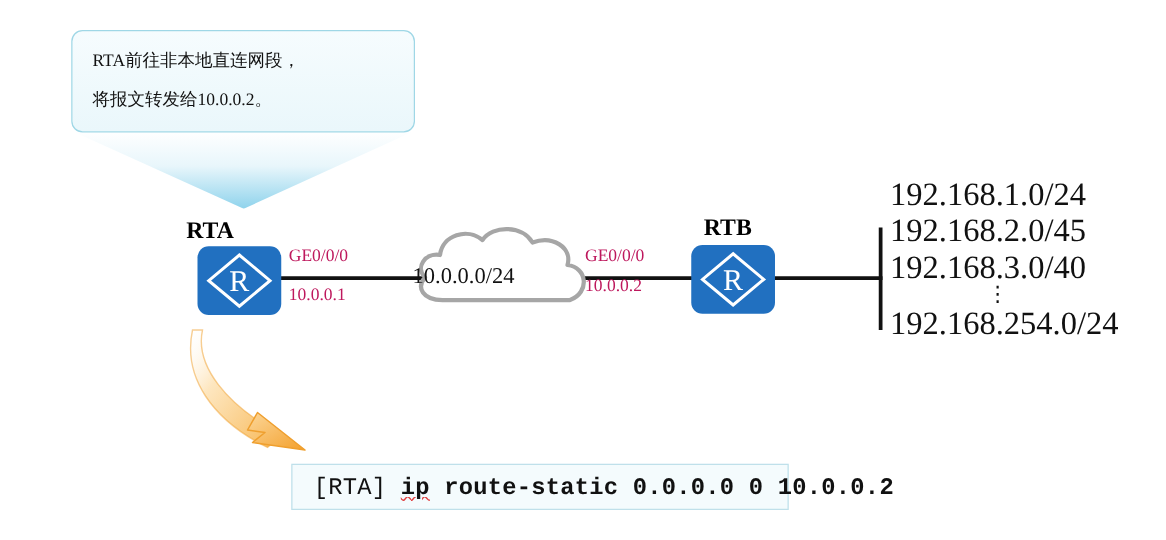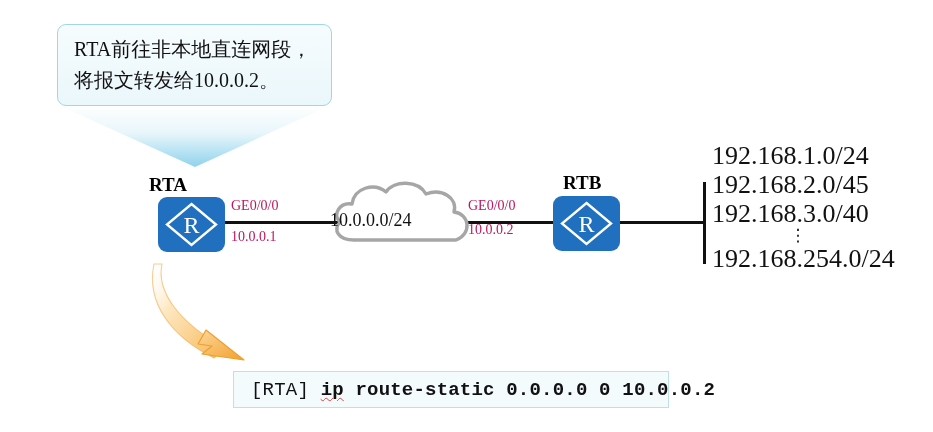--- a/index.html
+++ b/index.html
@@ -23,21 +23,21 @@
 
   
   .callout{
     position:absolute;left:57px;top:24px;width:275px;height:82px;
     border:1.6px solid #9fd7e6;border-radius:9px;
     background:linear-gradient(180deg,#f6fcfe 0%,#eaf7fb 100%);
     box-sizing:border-box;
     padding:9px 16px 0 16px;
   }
   .callout-line{
-    font-size:20px;line-height:31px;color:#111;white-space:nowrap;
+    font-size:14px;line-height:31px;color:#111;white-space:nowrap;
     font-family:"Liberation Serif","DejaVu Serif",serif;
   }
   .callout-tail{
     position:absolute;left:58px;top:105px;width:273px;height:62px;
   }
 
   
   .link{position:absolute;background:#111;}
 
   .router{
@@ -70,21 +70,21 @@
   .netlist .dots{
     text-align:center;width:172px;line-height:16px;font-size:17px;
     letter-spacing:0;
   }
 
   
   .arrow{position:absolute;left:140px;top:258px;width:170px;height:118px;}
 
   
   .cmdbox{
-    position:absolute;left:233px;top:371px;width:436px;height:37px;
+    position:absolute;left:233px;top:371px;width:398px;height:37px;
     border:1.4px solid #bfe0ea;background:#f4fbfd;box-sizing:border-box;
     display:flex;align-items:center;
   }
   .cmd{
     font-family:"Liberation Mono","DejaVu Sans Mono",monospace;
     font-size:19px;color:#111;white-space:pre;padding-left:17px;
     letter-spacing:.2px;
   }
   .cmd .prompt{font-weight:normal;}
   .cmd .body{font-weight:bold;}

